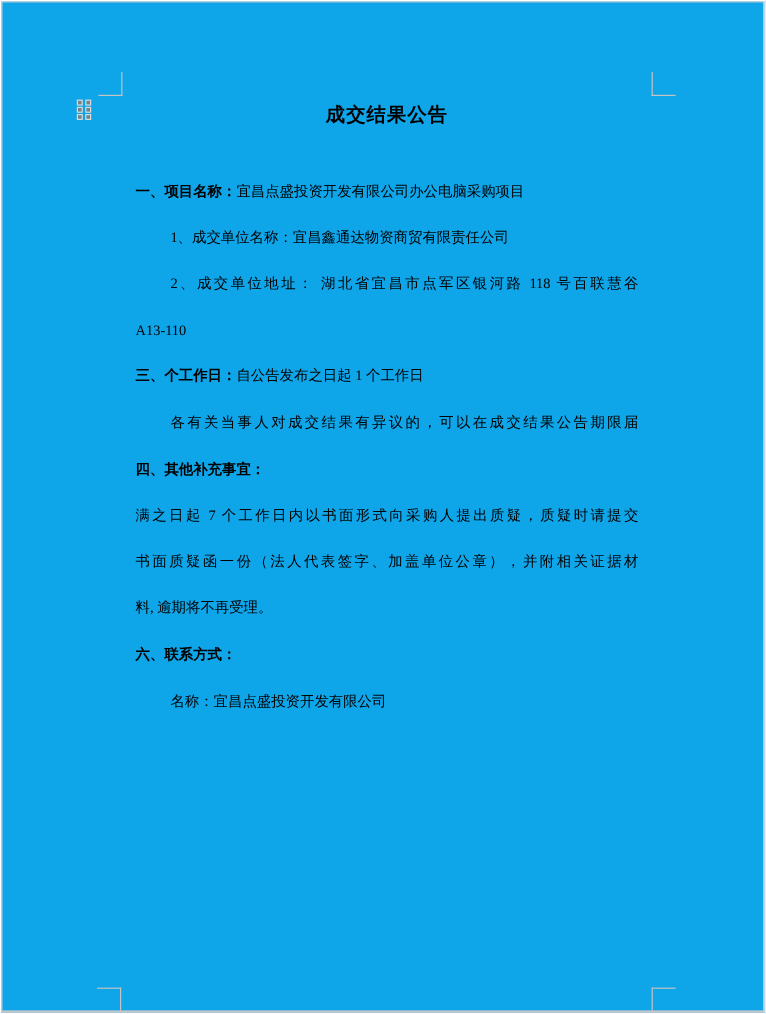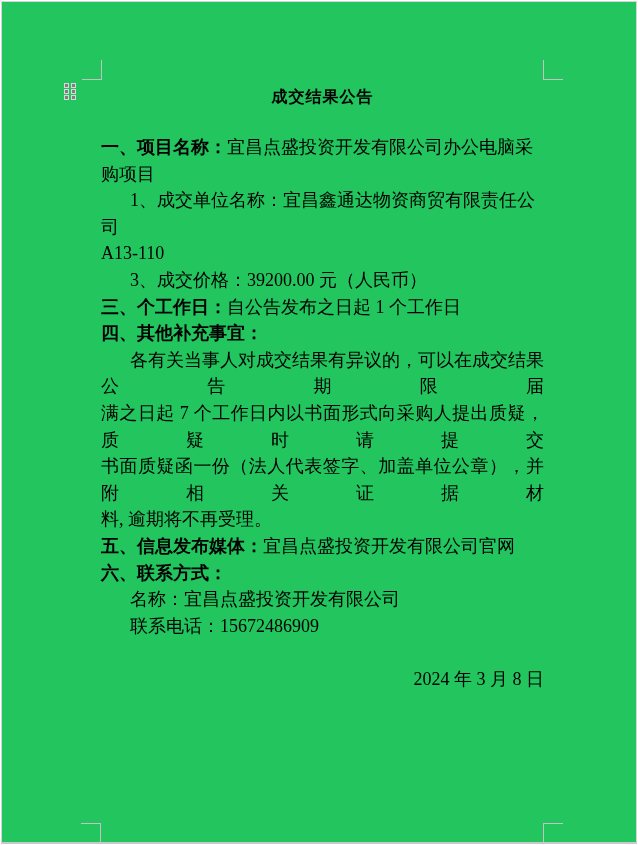--- a/index.html
+++ b/index.html
@@ -9,21 +9,21 @@
     height: 845px;
     background: #ffffff;
     overflow: hidden;
     font-family: "Liberation Serif", serif;
     color: #000000;
   }
   .page {
     position: absolute;
     left: 1px; top: 1px;
     width: 634px; height: 840px;
-    background: #22c55e;
+    background: #0ea5e9;
     border: 1px solid #d6d6d6;
     border-bottom: 2px solid #c9c9c9;
   }
   
   .mark { position: absolute; width: 19px; height: 19px; }
   .mark-tl { left: 80px; top: 58px;  border-right: 1px solid #c3c3c3; border-bottom: 1px solid #c3c3c3; }
   .mark-tr { left: 541px; top: 58px; border-left: 1px solid #c3c3c3;  border-bottom: 1px solid #c3c3c3; }
   .mark-bl { left: 79px; top: 821px; border-right: 1px solid #c3c3c3; border-top: 1px solid #c3c3c3; }
   .mark-br { left: 541px; top: 821px; border-left: 1px solid #c3c3c3; border-top: 1px solid #c3c3c3; }
   
@@ -47,22 +47,22 @@
   .title {
     font-size: 16px;
     font-weight: bold;
     text-align: center;
     line-height: 26px;
     height: 26px;
     letter-spacing: 1px;
   }
   .gap-after-title { height: 24px; }
   .ln {
-    margin: 0;
-    font-size: 18px;
+    margin: 12px;
+    font-size: 12px;
     line-height: 26.6px;
   }
   .ln b { font-weight: bold; }
   .indent { text-indent: 29px; }
   .full { text-align: justify; text-align-last: justify; }
   .blank-line { height: 26.6px; }
   .date-line { text-align: right; }
 </style>
 </head>
 <body>
@@ -86,39 +86,36 @@
   <div class="content">
 
     <div class="title">成交结果公告</div>
     <div class="gap-after-title"></div>
 
     <p class="ln"><b>一、项目名称：</b><span>宜昌点盛投资开发有限公司办公电脑采购项目</span></p>
 
 
     <p class="ln indent"><span>1、成交单位名称：宜昌鑫通达物资商贸有限责任公司</span></p>
 
+    <p class="ln indent full"><span>2、成交单位地址： 湖北省宜昌市点军区银河路 118 号百联慧谷</span></p>
 
     <p class="ln"><span>A13-110</span></p>
 
-    <p class="ln indent"><span>3、成交价格：39200.00 元（人民币）</span></p>
 
     <p class="ln"><b>三、个工作日：</b><span>自公告发布之日起 1 个工作日</span></p>
 
+    <p class="ln indent full"><span>各有关当事人对成交结果有异议的，可以在成交结果公告期限届</span></p>
+
     <p class="ln"><b>四、其他补充事宜：</b><span></span></p>
-
-    <p class="ln indent full"><span>各有关当事人对成交结果有异议的，可以在成交结果公告期限届</span></p>
     <p class="ln full"><span>满之日起 7 个工作日内以书面形式向采购人提出质疑，质疑时请提交</span></p>
     <p class="ln full"><span>书面质疑函一份（法人代表签字、加盖单位公章），并附相关证据材</span></p>
     <p class="ln"><span>料, 逾期将不再受理。</span></p>
 
-    <p class="ln"><b>五、信息发布媒体：</b><span>宜昌点盛投资开发有限公司官网</span></p>
 
     <p class="ln"><b>六、联系方式：</b><span></span></p>
 
     <p class="ln indent"><span>名称：宜昌点盛投资开发有限公司</span></p>
-    <p class="ln indent"><span>联系电话：15672486909</span></p>
 
     <div class="blank-line"></div>
 
-    <p class="ln date-line">2024 年 3 月 8 日</p>
 
   </div>
 </div>
 
 </body></html>

